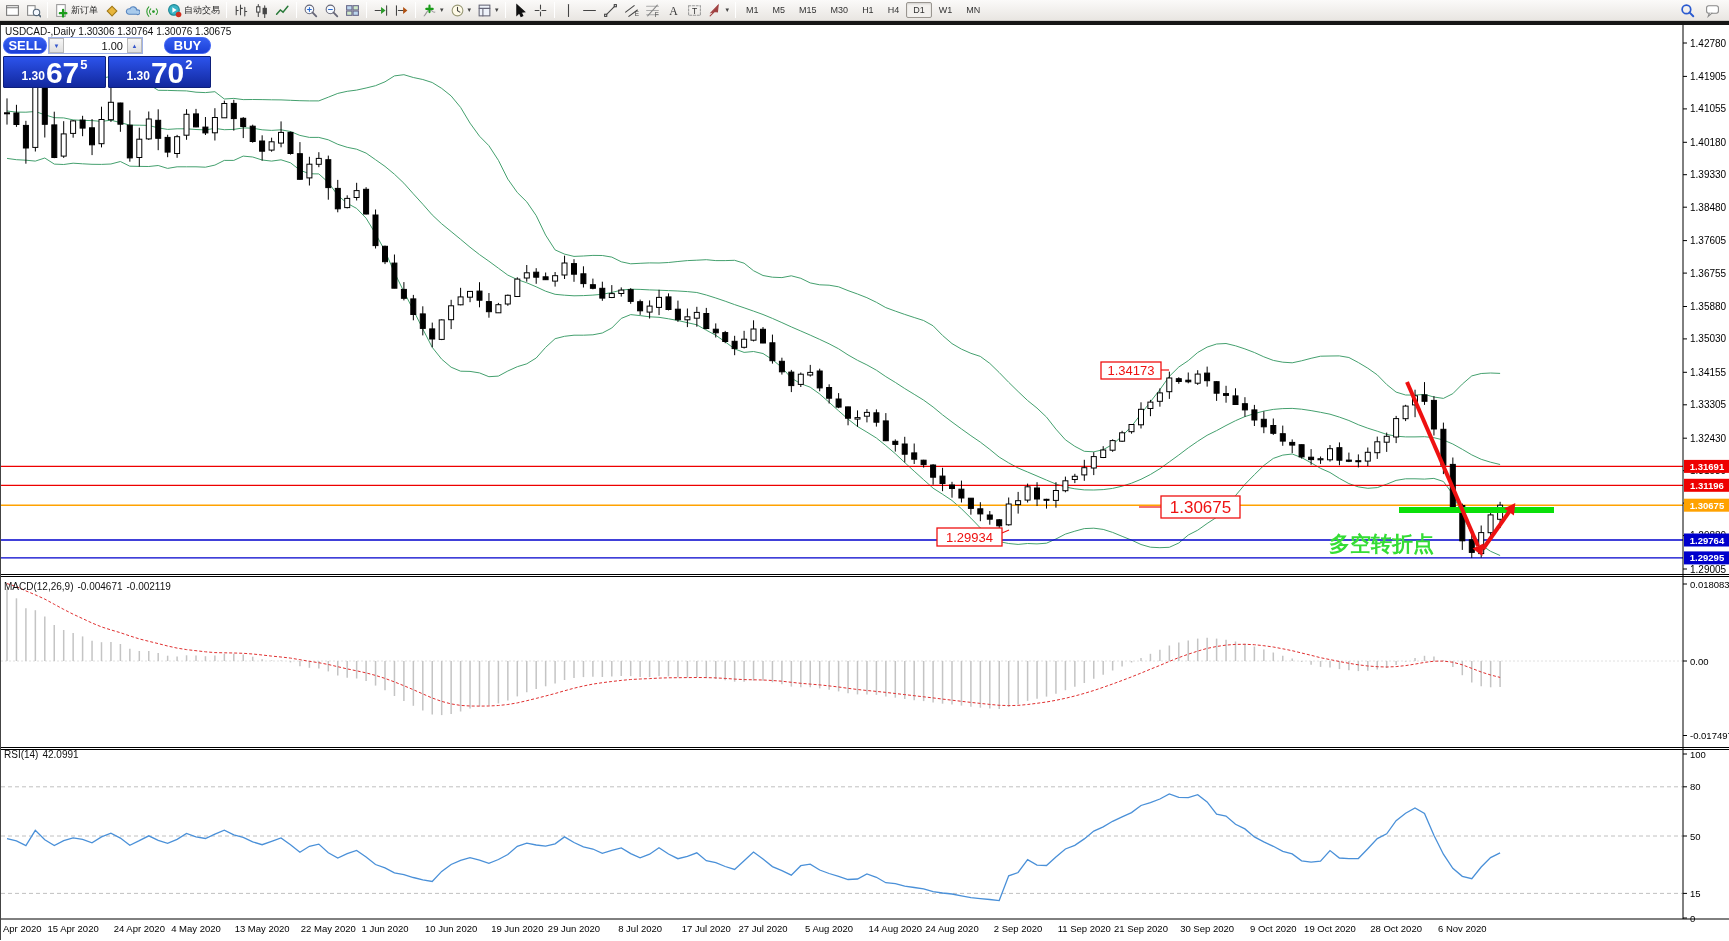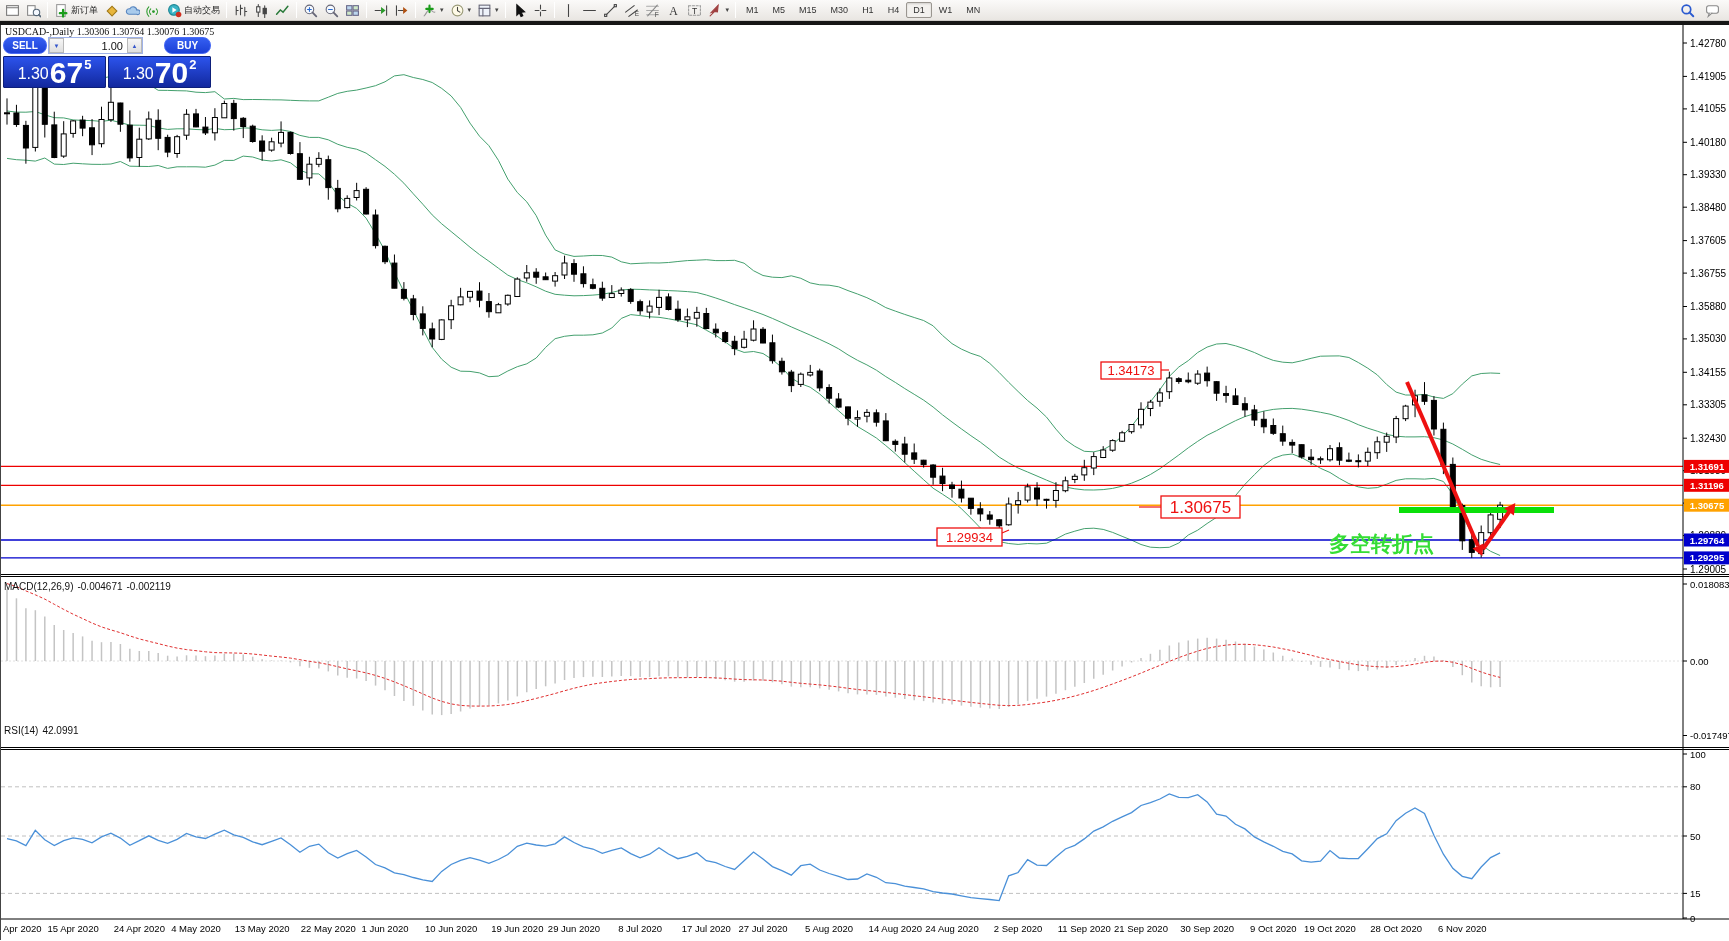--- a/index.html
+++ b/index.html
@@ -18,37 +18,37 @@
   .tb-caret { font-size:7px; color:#444; margin-left:1px; }
   .tf-bar { display:flex; align-items:flex-start; }
   .tf-btn { font-size:9px; color:#333; padding:2px 6px; border:1px solid transparent; border-radius:2px; }
   .tf-btn.active { background:#f3f1ee; border:1px solid #9a9690; box-shadow:inset 0 1px 2px #00000022; }
   .tb-right { margin-left:auto; display:flex; align-items:center; gap:4px; padding-right:4px; }
   
   .title-band { height:4px; background:#161616; }
   
   .chart-area { position:relative; width:1729px; height:915px; background:#fff;
                 border-left:1px solid #444; border-right:1px solid #444; border-bottom:1px solid #444; }
-  .symbol-title { position:absolute; left:4px; top:1px; font-size:10px; color:#111; z-index:5;font-family:Liberation Serif, serif; }
+  .symbol-title { position:absolute; left:4px; top:1px; font-size:10px; color:#111; z-index:5; }
   
   .one-click { position:absolute; left:2px; top:12px; width:208px; z-index:6; }
   .oc-row { display:flex; height:17px; gap:1px; }
   .oc-btn { flex:0 0 44px; background:linear-gradient(#355ff2,#1b3fd6); color:#fff;
-            font-size:10px; font-weight:bold; border:1px solid #4a6cf5; border-radius:8px;
+            font-size:13px; font-weight:bold; border:1px solid #4a6cf5; border-radius:8px;
             font-family:"Liberation Sans",sans-serif; }
   .oc-btn.buy { flex:0 0 47px;margin-left:20px; }
   .oc-vol { flex:1; display:flex; border:1px solid #9fb2e8; background:#fff; }
   .spin { width:15px; background:linear-gradient(#f6f6f6,#dfdfdf); border:1px solid #b8b8b8;
           font-size:6px; color:#3355cc; }
   .vol-box { flex:1; font-size:11px; color:#111; text-align:right; padding:2px 4px 0 8px; background:#fff; }
   .oc-prices { display:flex; gap:2px; margin-top:2px; }
   .oc-price { flex:1; height:32px; background:linear-gradient(#2c53ec,#12289e); color:#fff;
               display:flex; align-items:flex-end; justify-content:center; padding-bottom:1px;
               border:1px solid #0d1f7a; border-radius:1px; }
-  .oc-price .sm { font-size:16px; font-weight:normal; margin:0 1px 3px 0; }
+  .oc-price .sm { font-size:12px; font-weight:bold; margin:0 1px 3px 0; }
   .oc-price .lg { font-size:30px; font-weight:bold; line-height:26px; }
   .oc-price sup { font-size:13px; font-weight:bold; margin:0 0 14px 1px; }
   
   .ind-label { position:absolute; left:3px; font-size:10px; color:#111; z-index:5;text-align:center; }
   .ind-label .val { margin-left:4px; }
 </style>
 </head>
 <body>
 
 <div class="toolbar" id="toolbar">
@@ -1057,16 +1057,16 @@
         <span class="sm">1.30</span>
           <span class="lg">70</span>
           <sup>2</sup>
       </div>
     </div>
   </div>
 
   <div class="ind-label" style="top:556px">
     <span>MACD(12,26,9)</span><span class="val">-0.004671</span><span class="val">-0.002119</span>
   </div>
-  <div class="ind-label" style="top:700px">
+  <div class="ind-label" style="top:724px">
     <span>RSI(14)</span><span class="val">42.0991</span>
   </div>
 </div>
 
 </body></html>

